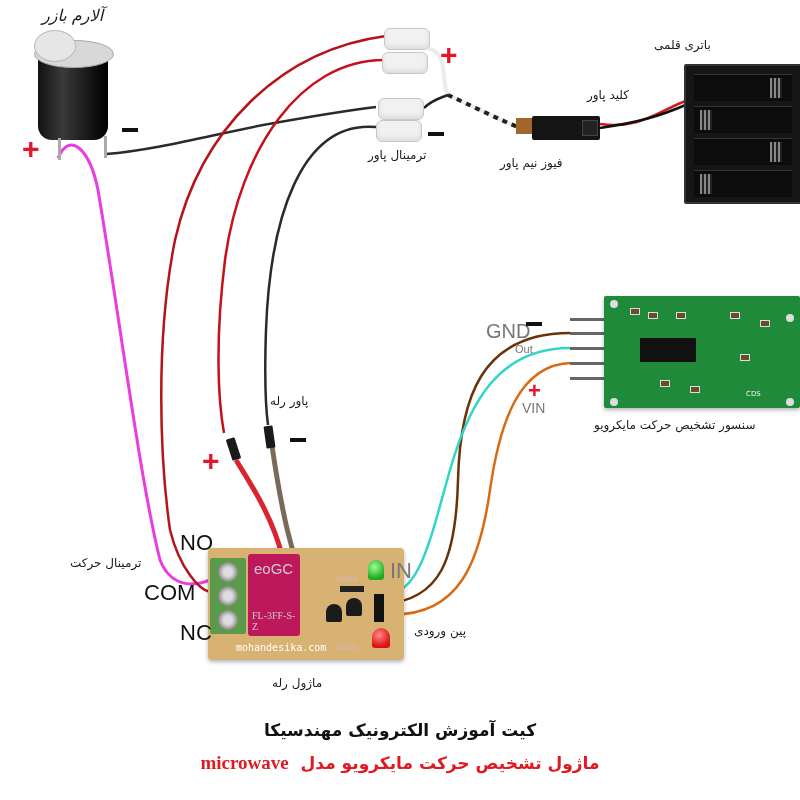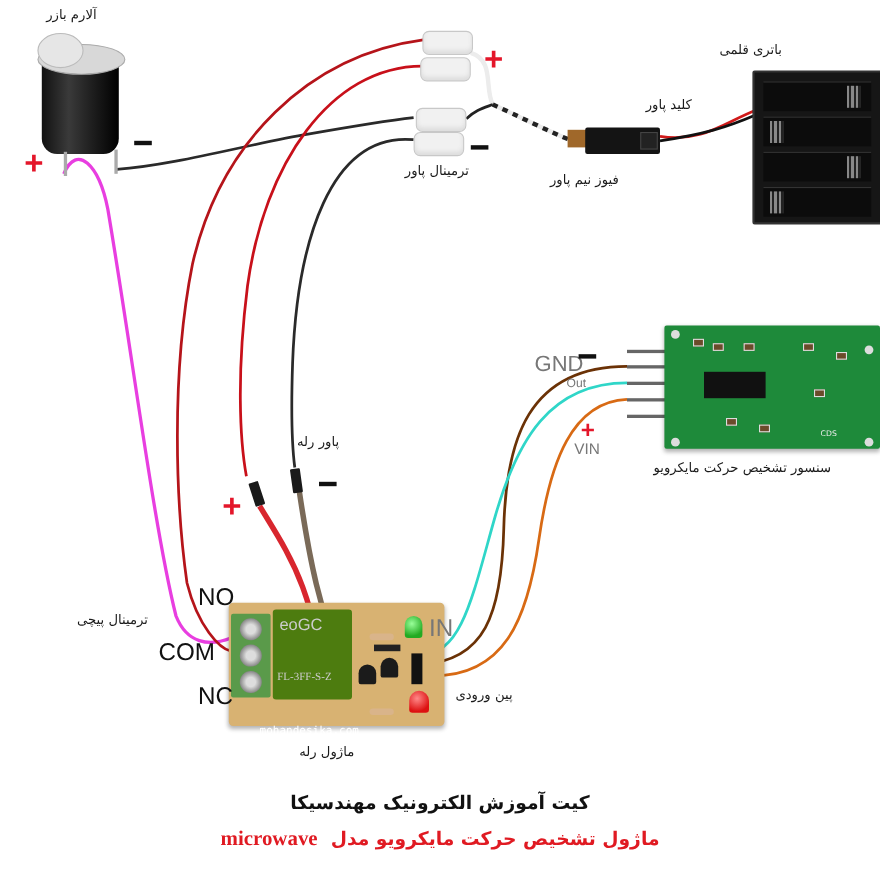--- a/index.html
+++ b/index.html
@@ -29,24 +29,24 @@
 
   
   #battery { left:684px; top:64px; width:116px; height:136px; background:#161616; border:2px solid #333; border-radius:2px; }
   .cell { position:absolute; left:8px; width:98px; height:26px; background:#0c0c0c; border-top:1px solid #333; }
   .spring { position:absolute; width:12px; height:20px; background:repeating-linear-gradient(90deg,#888 0 2px,#222 2px 4px); }
 
   
   #relay-board { left:208px; top:548px; width:196px; height:112px; background:#d8b272; border-radius:4px; box-shadow:0 2px 4px rgba(0,0,0,0.3); }
   #screw-term { left:210px; top:558px; width:36px; height:76px; background:#5a9a4a; border-radius:2px; }
   .screw { position:absolute; left:8px; width:20px; height:20px; background:radial-gradient(circle,#ddd 30%,#888 70%); border-radius:50%; }
-  #relay-cube { left:248px; top:554px; width:72px; height:82px; background:#4d7c0f; border-radius:3px; }
+  #relay-cube { left:248px; top:554px; width:52px; height:82px; background:#be185d; border-radius:3px; }
   #relay-logo { position:absolute; left:6px; top:6px; color:#ccc; font-family:"Liberation Sans", sans-serif; font-size:15px; }
   #relay-model { position:absolute; left:4px; top:56px; color:#ccc; font-family:"Liberation Serif", serif; font-size:10px; }
-  #relay-site { position:absolute; left:236px; top:642px; z-index:4; font-family:"DejaVu Sans Mono", monospace; font-size:10px; color:#fff;margin-top:17px; }
+  #relay-site { position:absolute; left:236px; top:642px; z-index:4; font-family:"DejaVu Sans Mono", monospace; font-size:10px; color:#fff; }
   #led-green { left:368px; top:560px; width:16px; height:20px; background:radial-gradient(circle at 40% 35%,#9f9,#2a2 70%); border-radius:8px 8px 3px 3px; }
   #led-red { left:372px; top:628px; width:18px; height:20px; background:radial-gradient(circle at 40% 35%,#f88,#d11 70%); border-radius:9px 9px 3px 3px; }
   #header-pins { left:374px; top:594px; width:10px; height:28px; background:#111; }
   .transistor { position:absolute; width:16px; height:18px; background:#1b1b1b; border-radius:8px 8px 2px 2px; z-index:4; }
   .resistor { position:absolute; width:22px; height:6px; background:#d9b48a; border-radius:3px; z-index:4; }
   .diode { position:absolute; width:24px; height:6px; background:#222; z-index:4; }
 
   
   #sensor-board { left:604px; top:296px; width:196px; height:112px; background:#1e8a3a; border-radius:2px; box-shadow:0 2px 4px rgba(0,0,0,0.3); }
   #sensor-chip { left:640px; top:338px; width:56px; height:24px; background:#111; }
@@ -93,21 +93,21 @@
   <path d="M570,348 C500,348 470,400 450,470 C430,540 420,595 384,595" stroke="#2fd6c8" stroke-width="2.5" fill="none"></path>
 
   <path d="M570,363 C520,365 500,420 490,490 C480,560 460,620 384,614" stroke="#d86a14" stroke-width="2.5" fill="none"></path>
 </svg>
 
 <div class="comp" id="buzzer-body"></div>
 <div class="comp" id="buzzer-top"></div>
 <div class="comp" id="buzzer-tab"></div>
 <div class="leg" style="left:58px;top:138px;"></div>
 <div class="leg" style="left:104px;top:136px;"></div>
-<div class="lbl fa" style="left:42px;top:6px;font-size:12px;">آلارم بازر</div>
+<div class="lbl fa" style="left:42px;top:6px;font-size:16px;font-style:italic;">آلارم بازر</div>
 <div class="plus" style="left:22px;top:134px;">+</div>
 <div class="minus" style="left:122px;top:128px;"></div>
 
 <div class="term" style="left:384px;top:28px;"></div>
 <div class="term" style="left:382px;top:52px;"></div>
 <div class="term" style="left:378px;top:98px;"></div>
 <div class="term" style="left:376px;top:120px;"></div>
 <div class="plus" style="left:440px;top:40px;">+</div>
 <div class="minus" style="left:428px;top:132px;"></div>
 <div class="lbl fa" style="left:368px;top:148px;">ترمینال پاور</div>
@@ -180,20 +180,20 @@
 <div class="transistor" style="left:346px;top:598px;"></div>
 <div class="resistor" style="left:336px;top:576px;"></div>
 <div class="resistor" style="left:336px;top:644px;"></div>
 <div class="diode" style="left:340px;top:586px;"></div>
 <div id="relay-site">mohandesika.com</div>
 
 <div class="lbl pin" style="left:180px;top:530px;">NO</div>
 <div class="lbl pin" style="left:144px;top:580px;">COM</div>
 <div class="lbl pin" style="left:180px;top:620px;">NC</div>
 <div class="lbl pin gray" style="left:390px;top:558px;font-size:22px;">IN</div>
-<div class="lbl fa" style="left:70px;top:556px;">ترمینال پیچی</div>
+<div class="lbl fa" style="left:70px;top:556px;">ترمینال حرکت</div>
 <div class="lbl fa" style="left:414px;top:624px;">پین ورودی</div>
 <div class="lbl fa" style="left:272px;top:676px;">ماژول رله</div>
 
 <div id="footer-title">کیت آموزش الکترونیک مهندسیکا</div>
 <div id="footer-sub">
   <span class="en">microwave</span>&nbsp;&nbsp;<span style="direction:rtl;unicode-bidi:embed;">ماژول تشخیص حرکت مایکرویو مدل</span>
 </div>
 
 </body></html>

